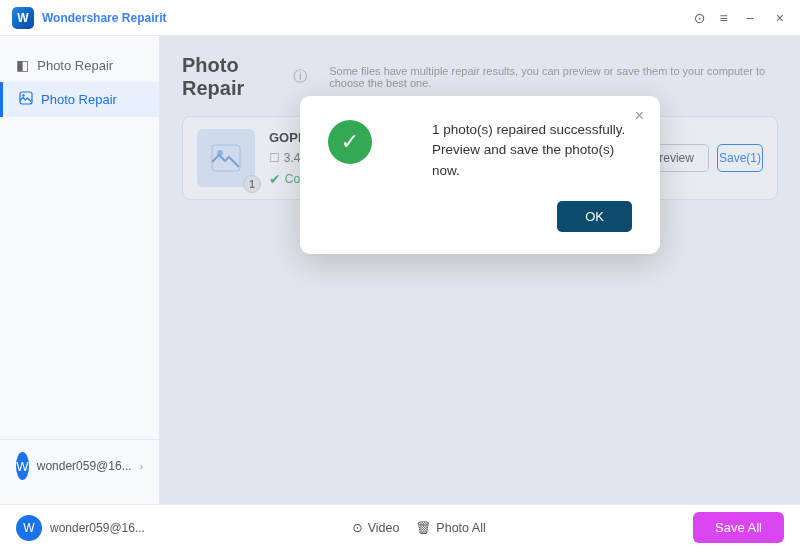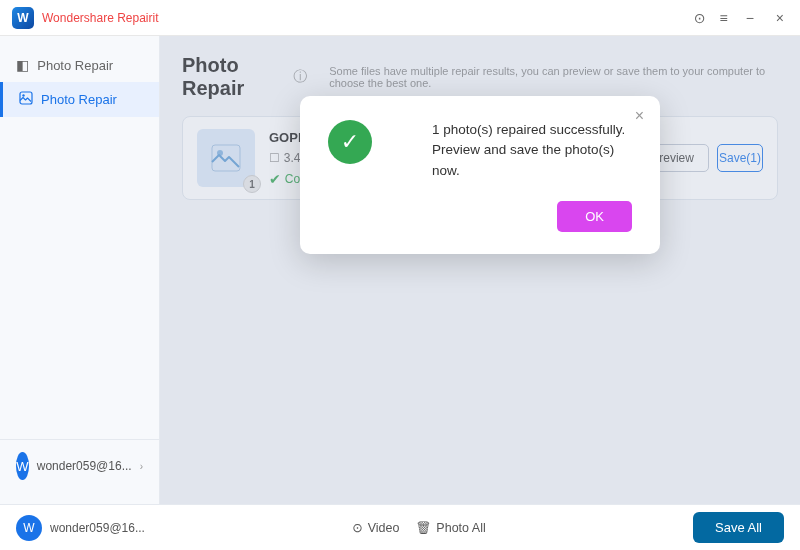--- a/index.html
+++ b/index.html
@@ -36,22 +36,22 @@
       border-radius: 5px;
       display: flex;
       align-items: center;
       justify-content: center;
       color: white;
       font-size: 12px;
       font-weight: bold;
     }
     .app-title-text {
       font-size: 12px;
-      color: #ef4444;
-      font-weight: 400;
+      color: #3b82f6;
+      font-weight: 700;
     }
     .title-bar-right {
       display: flex;
       align-items: center;
       gap: 14px;
     }
     .title-bar-icon {
       color: #666;
       font-size: 14px;
       cursor: pointer;
@@ -318,21 +318,21 @@
       flex: 1;
       margin-left: 44px;
     }
     .modal-footer {
       display: flex;
       justify-content: flex-end;
       margin-top: 20px;
     }
     .btn-ok {
       padding: 8px 28px;
-      background: #d946ef;
+      background: #0c4a6e;
       color: white;
       border: none;
       border-radius: 5px;
       font-size: 13px;
       cursor: pointer;
     }
 
     
     .bottom-bar {
       height: 46px;
@@ -375,21 +375,21 @@
       align-items: center;
       gap: 5px;
       font-size: 12.5px;
       color: #555;
       cursor: pointer;
       background: none;
       border: none;
     }
     .btn-save-all {
       padding: 8px 22px;
-      background: #0369a1;
+      background: #d946ef;
       color: white;
       border: none;
       border-radius: 6px;
       font-size: 13px;
       cursor: pointer;
     }
   </style>
 </head>
 <body>
 

